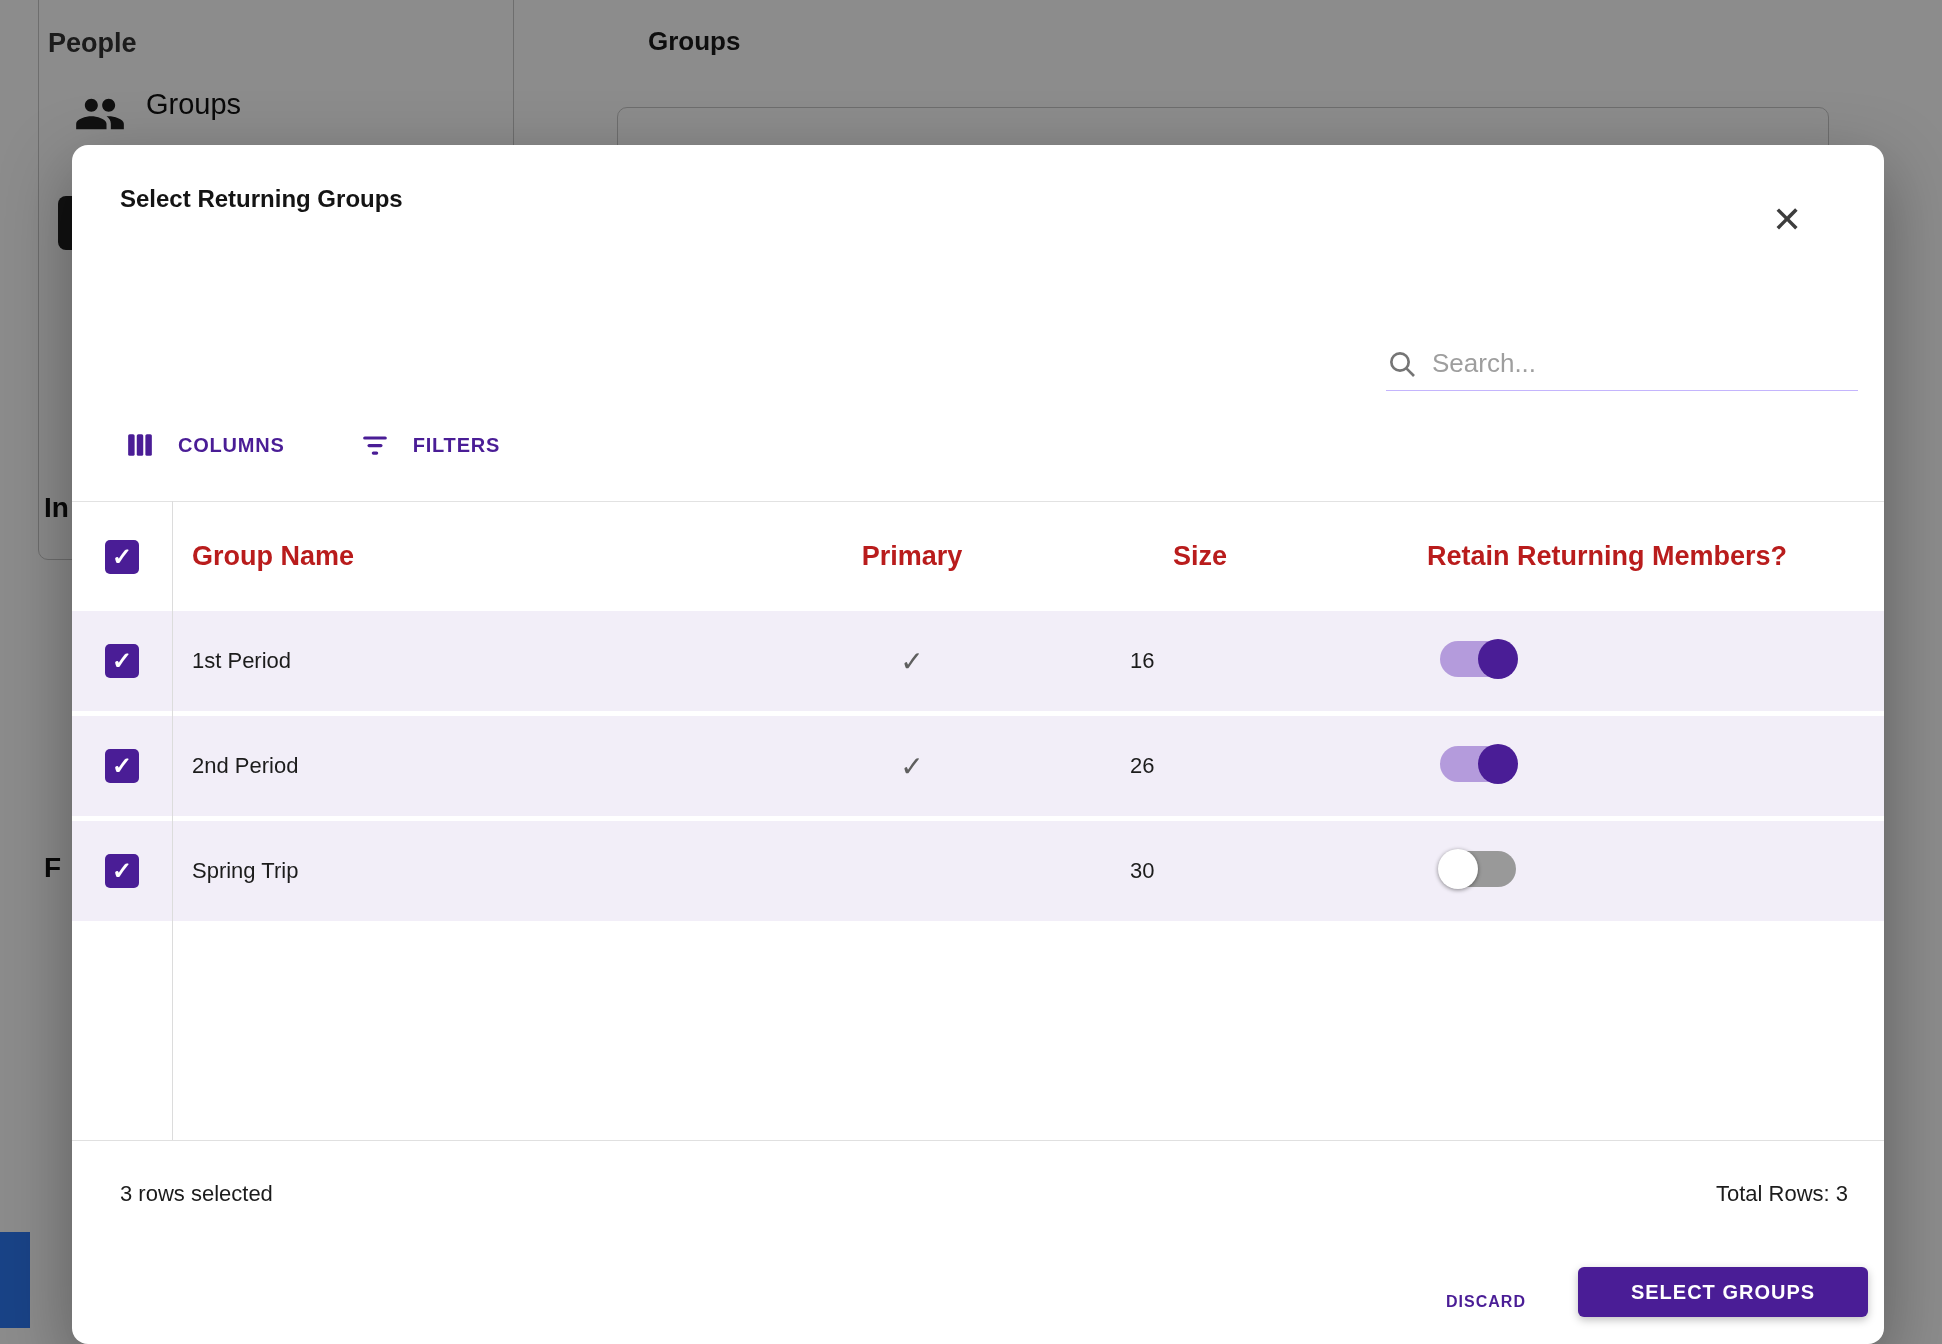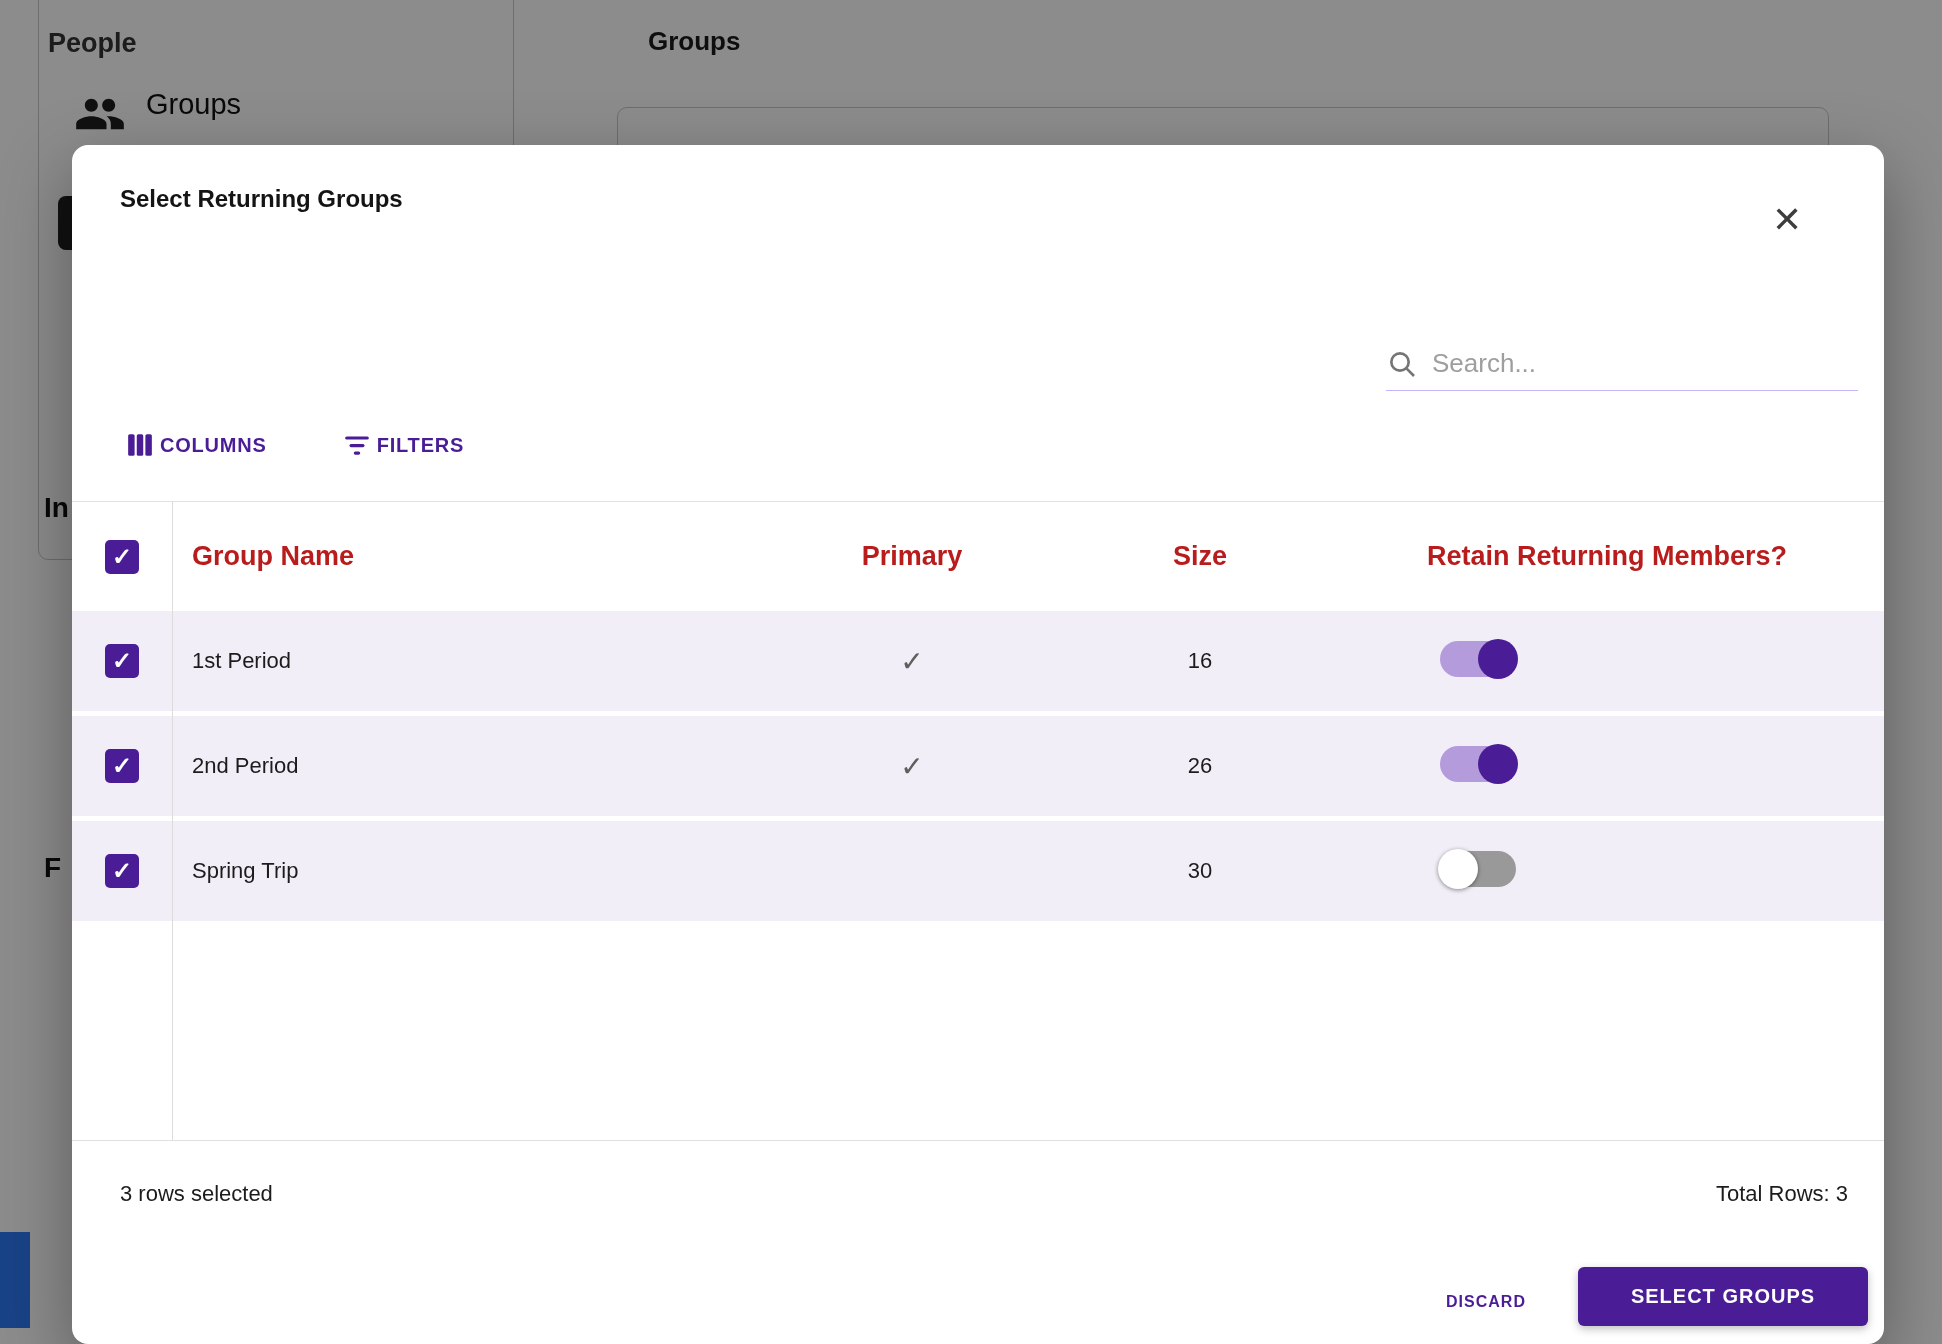--- a/index.html
+++ b/index.html
@@ -55,21 +55,21 @@
   }
   .m-search svg { width: 32px; height: 32px; flex: 0 0 auto; }
   .m-search input {
     flex: 1; border: none; outline: none; background: transparent;
     font-family: "Liberation Sans", sans-serif; font-size: 26px; color: #222;
   }
   .m-search input::placeholder { color: #9e9e9e; }
 
   .m-toolbar { position: absolute; left: 44px; top: 278px; display: flex; gap: 56px; }
   .tb-btn {
-    display: flex; align-items: center; gap: 6px;
+    display: flex; align-items: center; gap: 24px;
     background: none; border: none; cursor: pointer;
     font-family: "Liberation Sans", sans-serif;
     font-size: 20px; font-weight: 700; letter-spacing: 0.8px; color: var(--accent);
     padding: 8px 10px;
   }
   .tb-btn svg { width: 28px; height: 28px; }
 
   .grid {
     display: grid;
     grid-template-columns: 100px 660px 160px 138px 140px 60px 554px;
@@ -79,21 +79,21 @@
     position: absolute; left: 0; top: 356px; width: 100%; height: 110px;
     border-top: 1px solid #e2e2e2; background: #fff;
   }
   .t-header .h-label { font-size: 27px; font-weight: 700; color: #b91c1c; }
   .cell-check { display: flex; justify-content: center; }
   .cell-name { padding-left: 20px; }
   .cell-center { text-align: center; }
   .t-rows { position: absolute; left: 0; top: 466px; width: 100%; }
   .t-row { height: 105px; background: var(--row-bg); border-bottom: 5px solid #ffffff; }
   .t-row .cell-name { font-size: 22px; color: #1c1c1c; }
-  .t-row .cell-size { font-size: 22px; color: #1c1c1c; text-align: center; }
+  .t-row .cell-size { font-size: 22px; color: #1c1c1c; }
   .primary-check { font-size: 28px; color: #5f5f5f; }
 
   .v-divider { position: absolute; left: 100px; top: 356px; width: 1px; height: 639px; background: #dcdcdc; z-index: 3; }
 
   .checkbox {
     width: 34px; height: 34px; border-radius: 5px; background: var(--accent);
     display: flex; align-items: center; justify-content: center; cursor: pointer;
   }
   .checkbox span { color: #fff; font-size: 24px; font-weight: 700; line-height: 1; }
 
@@ -108,21 +108,21 @@
   .f-divider { position: absolute; left: 0; top: 995px; width: 100%; height: 1px; background: #e0e0e0; }
   .f-selected { position: absolute; left: 48px; top: 1036px; font-size: 22px; color: #1c1c1c; }
   .f-total { position: absolute; right: 36px; top: 1036px; font-size: 22px; color: #1c1c1c; }
   .btn-discard {
     position: absolute; left: 1338px; top: 1124px; width: 152px; height: 66px;
     background: none; border: none; cursor: pointer;
     font-family: "Liberation Sans", sans-serif;
     font-size: 16px; font-weight: 700; letter-spacing: 1px; color: var(--accent);
   }
   .btn-select {
-    position: absolute; left: 1506px; top: 1122px; width: 290px; height: 59px;
+    position: absolute; left: 1506px; top: 1122px; width: 290px; height: 50px;
     background: var(--accent); border: none; border-radius: 6px; cursor: pointer;
     font-family: "Liberation Sans", sans-serif;
     font-size: 20px; font-weight: 700; letter-spacing: 1px; color: #ffffff;
     box-shadow: 0 3px 8px rgba(0,0,0,0.25);
   }
 </style>
 </head>
 <body style="--accent: #4a1d96; --row-bg: #f2eef8; --track-on: #b49bdc; --track-off: #999999;">
 
 <div class="backdrop">

